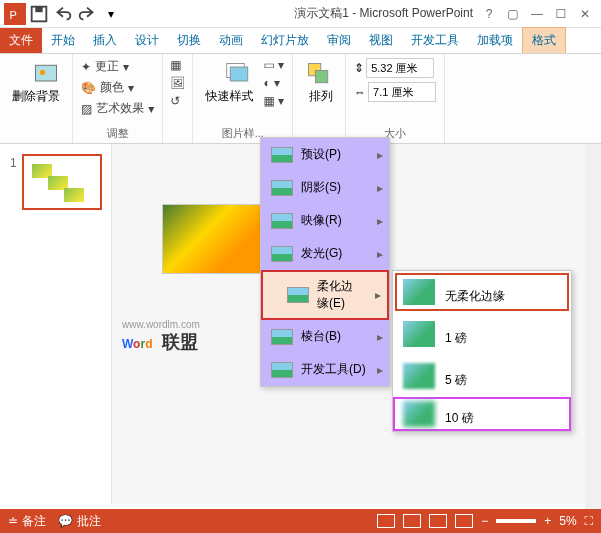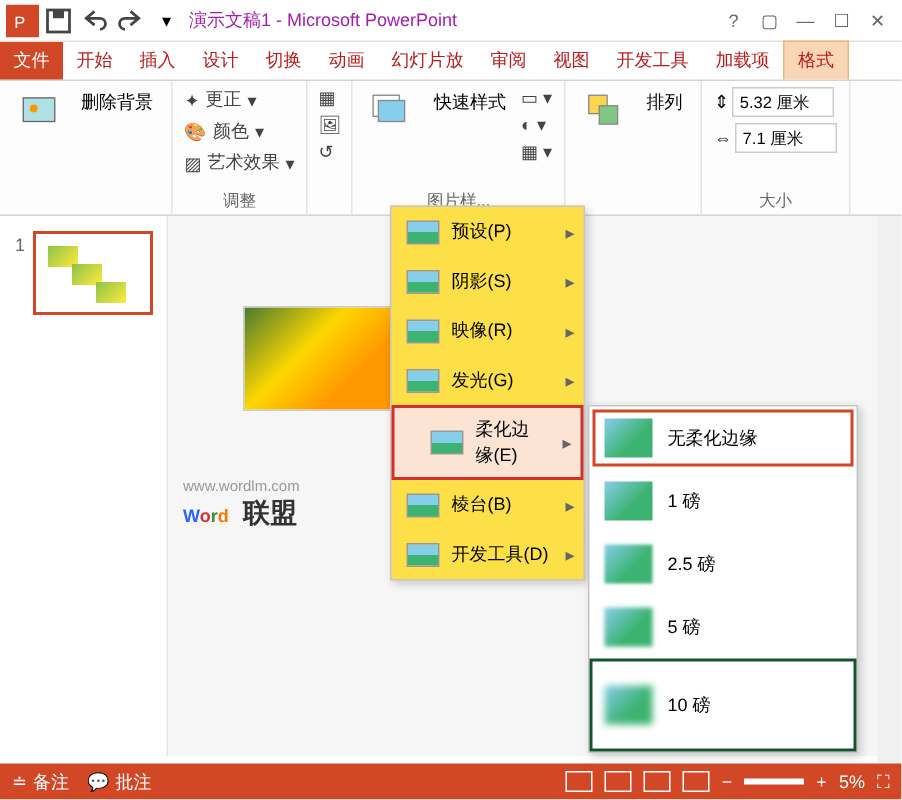--- a/index.html
+++ b/index.html
@@ -1,59 +1,59 @@
 <!DOCTYPE html>
 <html><head>
 <meta charset="utf-8">
 <style>
 *{box-sizing:border-box;margin:0;padding:0;font-family:"Microsoft YaHei",sans-serif;font-size:12px}
 body{background:#fff;width:601px;height:533px;overflow:hidden;position:relative}
 .titlebar{height:28px;background:#fff;border-bottom:1px solid #e1e1e1;display:flex;align-items:center}
 .qat{display:flex;gap:2px;padding:0 4px}
 .qat-btn{width:22px;height:22px;display:flex;align-items:center;justify-content:center;cursor:pointer}
-.title-text{flex:1;text-align:left;color:#a21caf;font-size:12px}
+.title-text{flex:1;text-align:right;color:#404040;font-size:12px}
 .win-controls{display:flex;gap:8px;padding:0 8px}
 .win-btn{width:16px;height:16px;display:flex;align-items:center;justify-content:center;cursor:pointer;color:#666}
 .tabs{height:26px;background:#fff;display:flex;align-items:end;border-bottom:1px solid #d4d4d4}
-.tab{padding:4px 9px;font-size:12px;color:#b91c1c;cursor:pointer}
+.tab{padding:4px 9px;font-size:12px;color:#0369a1;cursor:pointer}
 .tab.file{background:#d24726;color:#fff}
 .tab.active{background:#f9d7b6;border:1px solid #e8b77f;border-bottom:none}
 .username{margin-left:auto;padding:4px 8px;color:#444;display:flex;align-items:center;gap:4px}
 .avatar{width:20px;height:20px;background:#666;border-radius:2px}
 .ribbon{height:90px;background:#fdfdfd;border-bottom:1px solid #d4d4d4;display:flex}
 .rgroup{border-right:1px solid #e5e5e5;padding:4px 8px 2px;display:flex;flex-direction:column;align-items:center;justify-content:space-between}
 .glabel{font-size:11px;color:#666;margin-top:2px}
-.big-btn{display:flex;align-items:flex-start;gap:14px;cursor:pointer;padding:2px 4px}
+.big-btn{display:flex;flex-direction:column;align-items:flex-end;gap:0;cursor:pointer;padding:2px 4px}
 .big-btn svg{width:28px;height:28px}
 .small-row{display:flex;flex-direction:column;gap:4px;font-size:11px}
 .small-item{display:flex;align-items:center;gap:4px;cursor:pointer;color:#444}
 .size-inputs{display:flex;flex-direction:column;gap:4px}
 .size-row{display:flex;align-items:center;gap:2px}
 .size-input{width:68px;height:20px;border:1px solid #ccc;padding:0 4px;font-size:11px}
 .workspace{display:flex;height:360px}
 .thumbs{width:112px;background:#fff;border-right:1px solid #e5e5e5;padding:10px}
 .slide-thumb{border:2px solid #d24726;width:80px;height:56px;background:#fff;position:relative;margin-left:12px}
 .slide-num{position:absolute;left:-14px;top:0;font-size:12px;color:#666}
 .mini-img{position:absolute;width:20px;height:14px;background:linear-gradient(135deg,#8bc34a,#ffeb3b)}
 .canvas{flex:1;background:#f6f6f6;position:relative}
 .slide-img{position:absolute;left:50px;top:60px;width:105px;height:70px;background:linear-gradient(135deg,#4a7c2e 0%,#ffd600 40%,#ff9800 70%);border:1px solid #ccc}
 .watermark{position:absolute;left:10px;top:175px;font-size:20px;font-weight:bold}
 .watermark .w{color:#2962ff}.watermark .o{color:#d32f2f}.watermark .r{color:#388e3c}.watermark .d{color:#f57c00}
 .watermark .cn{color:#333;font-size:18px;margin-left:4px}
 .watermark .url{display:block;font-size:10px;color:#999;font-weight:normal}
-.menu1{position:absolute;left:260px;top:137px;width:130px;background:#fde047;border:1px solid #c6c6c6;box-shadow:2px 2px 6px rgba(0,0,0,.2)}
+.menu1{position:absolute;left:260px;top:137px;width:130px;background:#c4b5fd;border:1px solid #c6c6c6;box-shadow:2px 2px 6px rgba(0,0,0,.2)}
 .menu1 .mi{display:flex;align-items:center;gap:8px;padding:8px 10px;cursor:pointer;position:relative}
 .menu1 .mi:hover,.menu1 .mi.hl{background:#fce4d4}
 .menu1 .mi.hl{border:2px solid #d32f2f;padding:6px 24px}
 .menu1 .arrow{position:absolute;right:6px;color:#666}
 .mi-icon{width:22px;height:16px;background:linear-gradient(#87ceeb 50%,#3cb371 50%);border:1px solid #999;flex-shrink:0}
 .menu2{position:absolute;left:392px;top:270px;width:180px;background:#fff;border:1px solid #c6c6c6;box-shadow:2px 2px 6px rgba(0,0,0,.2)}
-.menu2 .opt{display:flex;align-items:center;gap:10px;padding:8px 10px;cursor:pointer}
+.menu2 .opt{display:flex;align-items:flex-end;gap:10px;padding:8px 10px;cursor:pointer}
 .menu2 .opt.sel{outline:2px solid #d24726;outline-offset:-4px}
-.menu2 .opt.hl2{border:2px solid #14532d;padding:16px 8px}
+.menu2 .opt.hl2{border:2px solid #d946ef;padding:2px 8px}
 .sw{width:32px;height:26px;background:linear-gradient(135deg,#87ceeb 0%,#3cb371 60%);flex-shrink:0}
 .sw.sharp{filter:none}
 .sw.b1{filter:blur(.5px)}
 .sw.b2{filter:blur(1px)}
 .sw.b3{filter:blur(1.5px)}
 .sw.b4{filter:blur(2.5px)}
 .statusbar{position:absolute;bottom:0;left:0;right:0;height:24px;background:#d24726;color:#fff;display:flex;align-items:center;padding:0 8px;gap:12px;font-size:11px}
 .statusbar .sb-item{display:flex;align-items:center;gap:4px;cursor:pointer}
 .statusbar .right{margin-left:auto;display:flex;gap:8px;align-items:center}
 .view-btn{width:18px;height:14px;border:1px solid #fff;cursor:pointer}
@@ -232,24 +232,20 @@
 <div class="menu2" id="menu2">
     <div class="opt sel">
       <div class="sw sharp"></div>
       <span>无柔化边缘</span>
     </div>
     <div class="opt">
       <div class="sw b1"></div>
       <span>1 磅</span>
     </div>
     <div class="opt">
-      <div class="sw b2"></div>
-      <span>2.5 磅</span>
-    </div>
-    <div class="opt">
       <div class="sw b3"></div>
       <span>5 磅</span>
     </div>
     <div class="opt hl2">
       <div class="sw b4"></div>
       <span>10 磅</span>
     </div>
   </div>
 
 <div class="scroll-v"></div>

